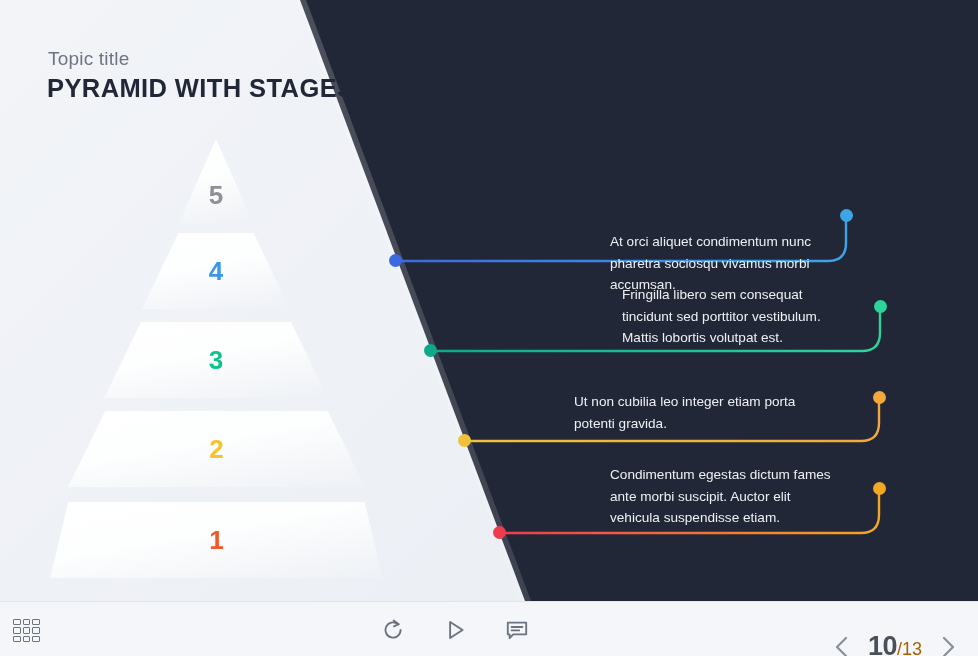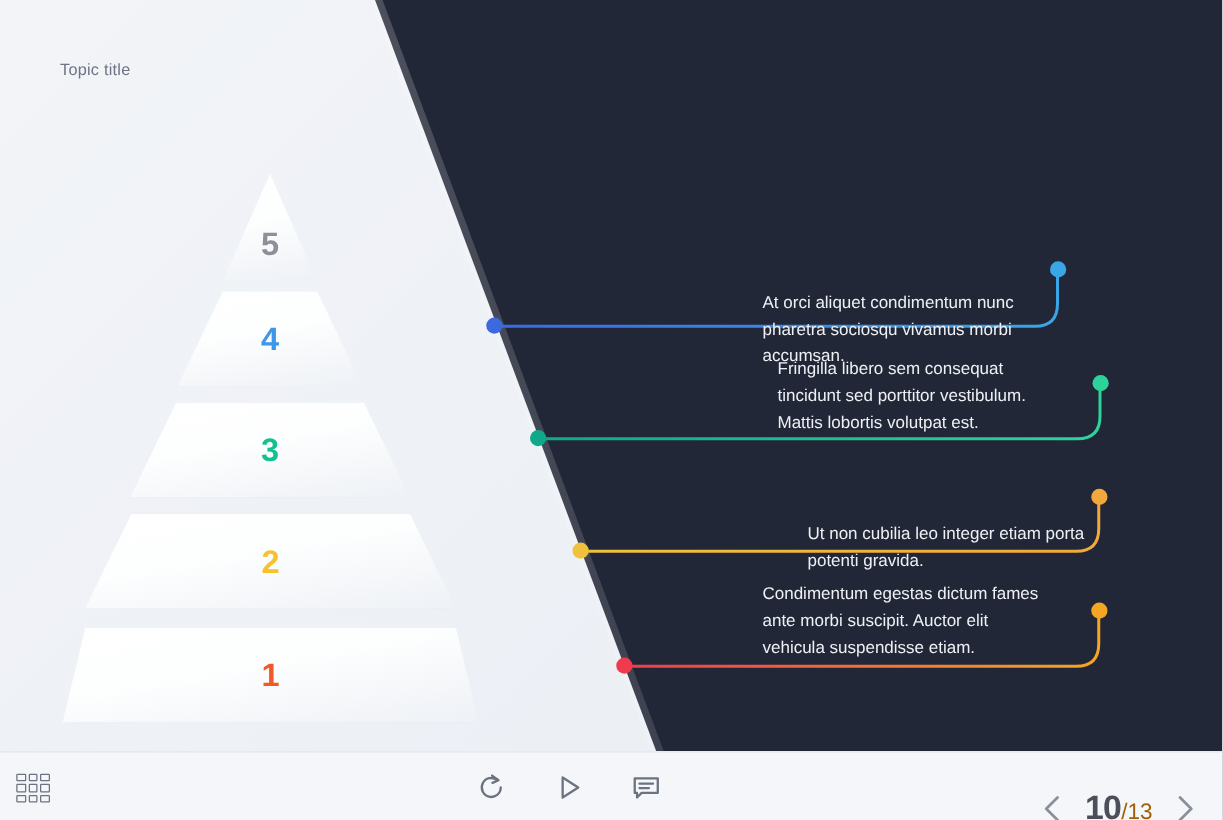--- a/index.html
+++ b/index.html
@@ -45,21 +45,21 @@
     height: 601px;
     clip-path: polygon(296px 0px, 306px 0px, 531px 601px, 521px 601px);
     background: linear-gradient(90deg, rgba(255,255,255,0.55), rgba(255,255,255,0.0));
     opacity: .5;
   }
 
   
   .topic-title {
     position: absolute;
     left: 48px; top: 48px;
-    font-size: 13px;
+    font-size: 19px;
     color: #6e7484;
     letter-spacing: .2px;
   }
   .main-title {
     position: absolute;
     left: 47px; top: 74px;
     font-size: 25.5px;
     font-weight: bold;
     color: #222737;
     letter-spacing: .4px;
@@ -173,20 +173,21 @@
 <body>
 
 <div id="slide">
 
   <div class="stage">
 
     <div class="dark-panel"></div>
     <div class="dark-panel-edge"></div>
 
     <div class="topic-title">Topic title</div>
+    <div class="main-title">PYRAMID WITH STAGES</div>
 
     <div class="pyramid">
       <div class="tier tier-5">
         <span class="num" style="color: rgb(141, 144, 153);">5</span>
       </div>
       <div class="tier tier-4">
         <span class="num" style="color: rgb(61, 151, 232);">4</span>
       </div>
       <div class="tier tier-3">
         <span class="num" style="color: rgb(18, 194, 142);">3</span>
@@ -232,21 +233,21 @@
     <div class="dot dot-r" style="left: 874px; top: 300px; background: rgb(46, 211, 154);"></div>
 
     <div class="dot dot-l" style="left: 458px; top: 434px; background: rgb(239, 193, 60);"></div>
     <div class="dot dot-r" style="left: 873px; top: 391px; background: rgb(242, 168, 58);"></div>
 
     <div class="dot dot-l" style="left: 493px; top: 526px; background: rgb(239, 59, 77);"></div>
     <div class="dot dot-r" style="left: 873px; top: 482px; background: rgb(245, 166, 35);"></div>
 
     <div class="txt" style="left:610px; top:191px; width:228px;margin-top:40px;">At orci aliquet condimentum nunc pharetra sociosqu vivamus morbi accumsan.</div>
     <div class="txt" style="left:610px; top:284px; width:232px;margin-left:12px;">Fringilla libero sem consequat tincidunt sed porttitor vestibulum. Mattis lobortis volutpat est.</div>
-    <div class="txt" style="left:646px; top:391px; width:222px;margin-top:25px;">Ut non cubilia leo integer etiam porta potenti gravida.</div>
+    <div class="txt" style="left:574px; top:391px; width:222px;">Ut non cubilia leo integer etiam porta potenti gravida.</div>
     <div class="txt" style="left:610px; top:464px; width:232px;">Condimentum egestas dictum fames ante morbi suscipit. Auctor elit vehicula suspendisse etiam.</div>
 
   </div>
 
   <div class="toolbar">
 
     <div class="grid-icon">
       <i></i>
         <i></i>
         <i></i>

